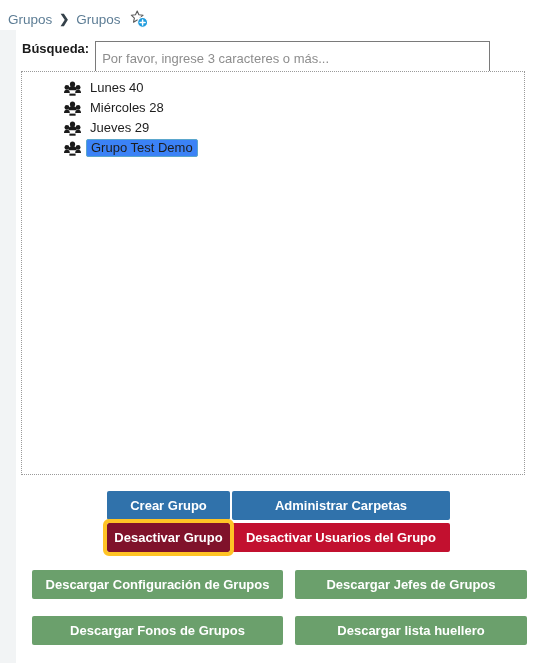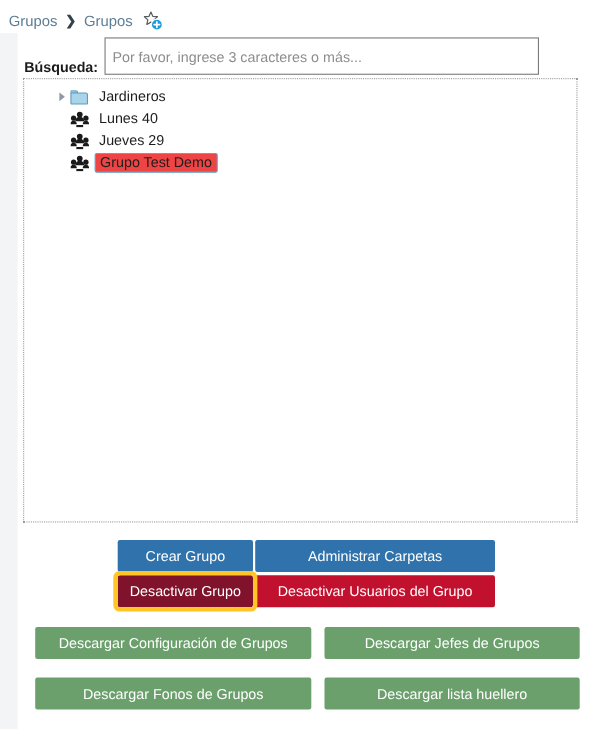--- a/index.html
+++ b/index.html
@@ -59,21 +59,21 @@
   }
 
   
   .search-row {
     position: absolute;
     left: 22px;
     top: 41px;
     width: 500px;
     height: 27px;
     display: flex;
-    align-items: flex-end;
+    align-items: flex-start;
   }
   .search-label {
     font-weight: bold;
     font-size: 13px;
     color: #1b1b1b;
     margin-right: 6px;
     white-space: nowrap;
   }
   .search-input {
     width: 395px;
@@ -177,21 +177,21 @@
     position: relative;
   }
 
   .node-label {
     font-size: 13px;
     color: #1d1d1d;
     line-height: 16px;
     padding: 0 2px;
   }
   .node-label.selected {
-    background: #ef4444;
+    background: #3b82f6;
     border: 1px solid #5ba7cd;
     padding: 0 4px;
     border-radius: 2px;
     margin-left: -2px;
   }
 
   
   .btn {
     position: absolute;
     box-sizing: border-box;
@@ -200,20 +200,21 @@
     font-family: "Liberation Sans", sans-serif;
     font-size: 13px;
     text-align: center;
     cursor: pointer;
     border-radius: 2px;
     padding: 0;
     line-height: 28px;
     height: 29px;
     white-space: nowrap;
     overflow: hidden;
+    font-weight: bold;
   }
   .btn-blue { background: #3072ab; }
   .btn-red  { background: #c2102f; }
   .btn-red-hover { background: #80122b; }
   .btn-green { background: #6ba06c; }
 
   .btn-highlight {
     outline: 4px solid #ffc425;
     outline-offset: 0px;
     z-index: 5;
@@ -237,36 +238,44 @@
   </span>
 </div>
 
 <div class="search-row">
   <span class="search-label">Búsqueda:</span>
   <input class="search-input" type="text" placeholder="Por favor, ingrese 3 caracteres o más..." style="">
 </div>
 
 <div class="tree-panel" id="tree-panel">
     <div class="tree-node depth1">
-      <span class="toggle collapsed"></span>
-      <span class="folder-icon"></span>
-      <span class="node-label">Jardineros</span>
+      <span class="toggle none"></span>
+      <span class="group-icon"><svg width="17" height="15" viewBox="0 0 17 15">
+          <circle cx="8.5" cy="3.2" r="2.6" fill="#1a1a1a"></circle>
+          <path d="M4.4 9.2 a4.1 4.1 0 0 1 8.2 0 z" fill="#1a1a1a"></path>
+          <circle cx="2.9" cy="6.4" r="2.4" fill="#1a1a1a"></circle>
+          <path d="M0 12 a2.9 3.2 0 0 1 5.8 0 z" fill="#1a1a1a"></path>
+          <circle cx="14.1" cy="6.4" r="2.4" fill="#1a1a1a"></circle>
+          <path d="M11.2 12 a2.9 3.2 0 0 1 5.8 0 z" fill="#1a1a1a"></path>
+          <path d="M5.4 12.6 h6.2 v2.1 h-6.2 z" fill="#1a1a1a"></path>
+        </svg></span>
+      <span class="node-label">Lunes 40</span>
     </div>
     <div class="tree-node depth1">
       <span class="toggle none"></span>
       <span class="group-icon"><svg width="17" height="15" viewBox="0 0 17 15">
           <circle cx="8.5" cy="3.2" r="2.6" fill="#1a1a1a"></circle>
           <path d="M4.4 9.2 a4.1 4.1 0 0 1 8.2 0 z" fill="#1a1a1a"></path>
           <circle cx="2.9" cy="6.4" r="2.4" fill="#1a1a1a"></circle>
           <path d="M0 12 a2.9 3.2 0 0 1 5.8 0 z" fill="#1a1a1a"></path>
           <circle cx="14.1" cy="6.4" r="2.4" fill="#1a1a1a"></circle>
           <path d="M11.2 12 a2.9 3.2 0 0 1 5.8 0 z" fill="#1a1a1a"></path>
           <path d="M5.4 12.6 h6.2 v2.1 h-6.2 z" fill="#1a1a1a"></path>
         </svg></span>
-      <span class="node-label">Lunes 40</span>
+      <span class="node-label">Miércoles 28</span>
     </div>
     <div class="tree-node depth1">
       <span class="toggle none"></span>
       <span class="group-icon"><svg width="17" height="15" viewBox="0 0 17 15">
           <circle cx="8.5" cy="3.2" r="2.6" fill="#1a1a1a"></circle>
           <path d="M4.4 9.2 a4.1 4.1 0 0 1 8.2 0 z" fill="#1a1a1a"></path>
           <circle cx="2.9" cy="6.4" r="2.4" fill="#1a1a1a"></circle>
           <path d="M0 12 a2.9 3.2 0 0 1 5.8 0 z" fill="#1a1a1a"></path>
           <circle cx="14.1" cy="6.4" r="2.4" fill="#1a1a1a"></circle>
           <path d="M11.2 12 a2.9 3.2 0 0 1 5.8 0 z" fill="#1a1a1a"></path>

